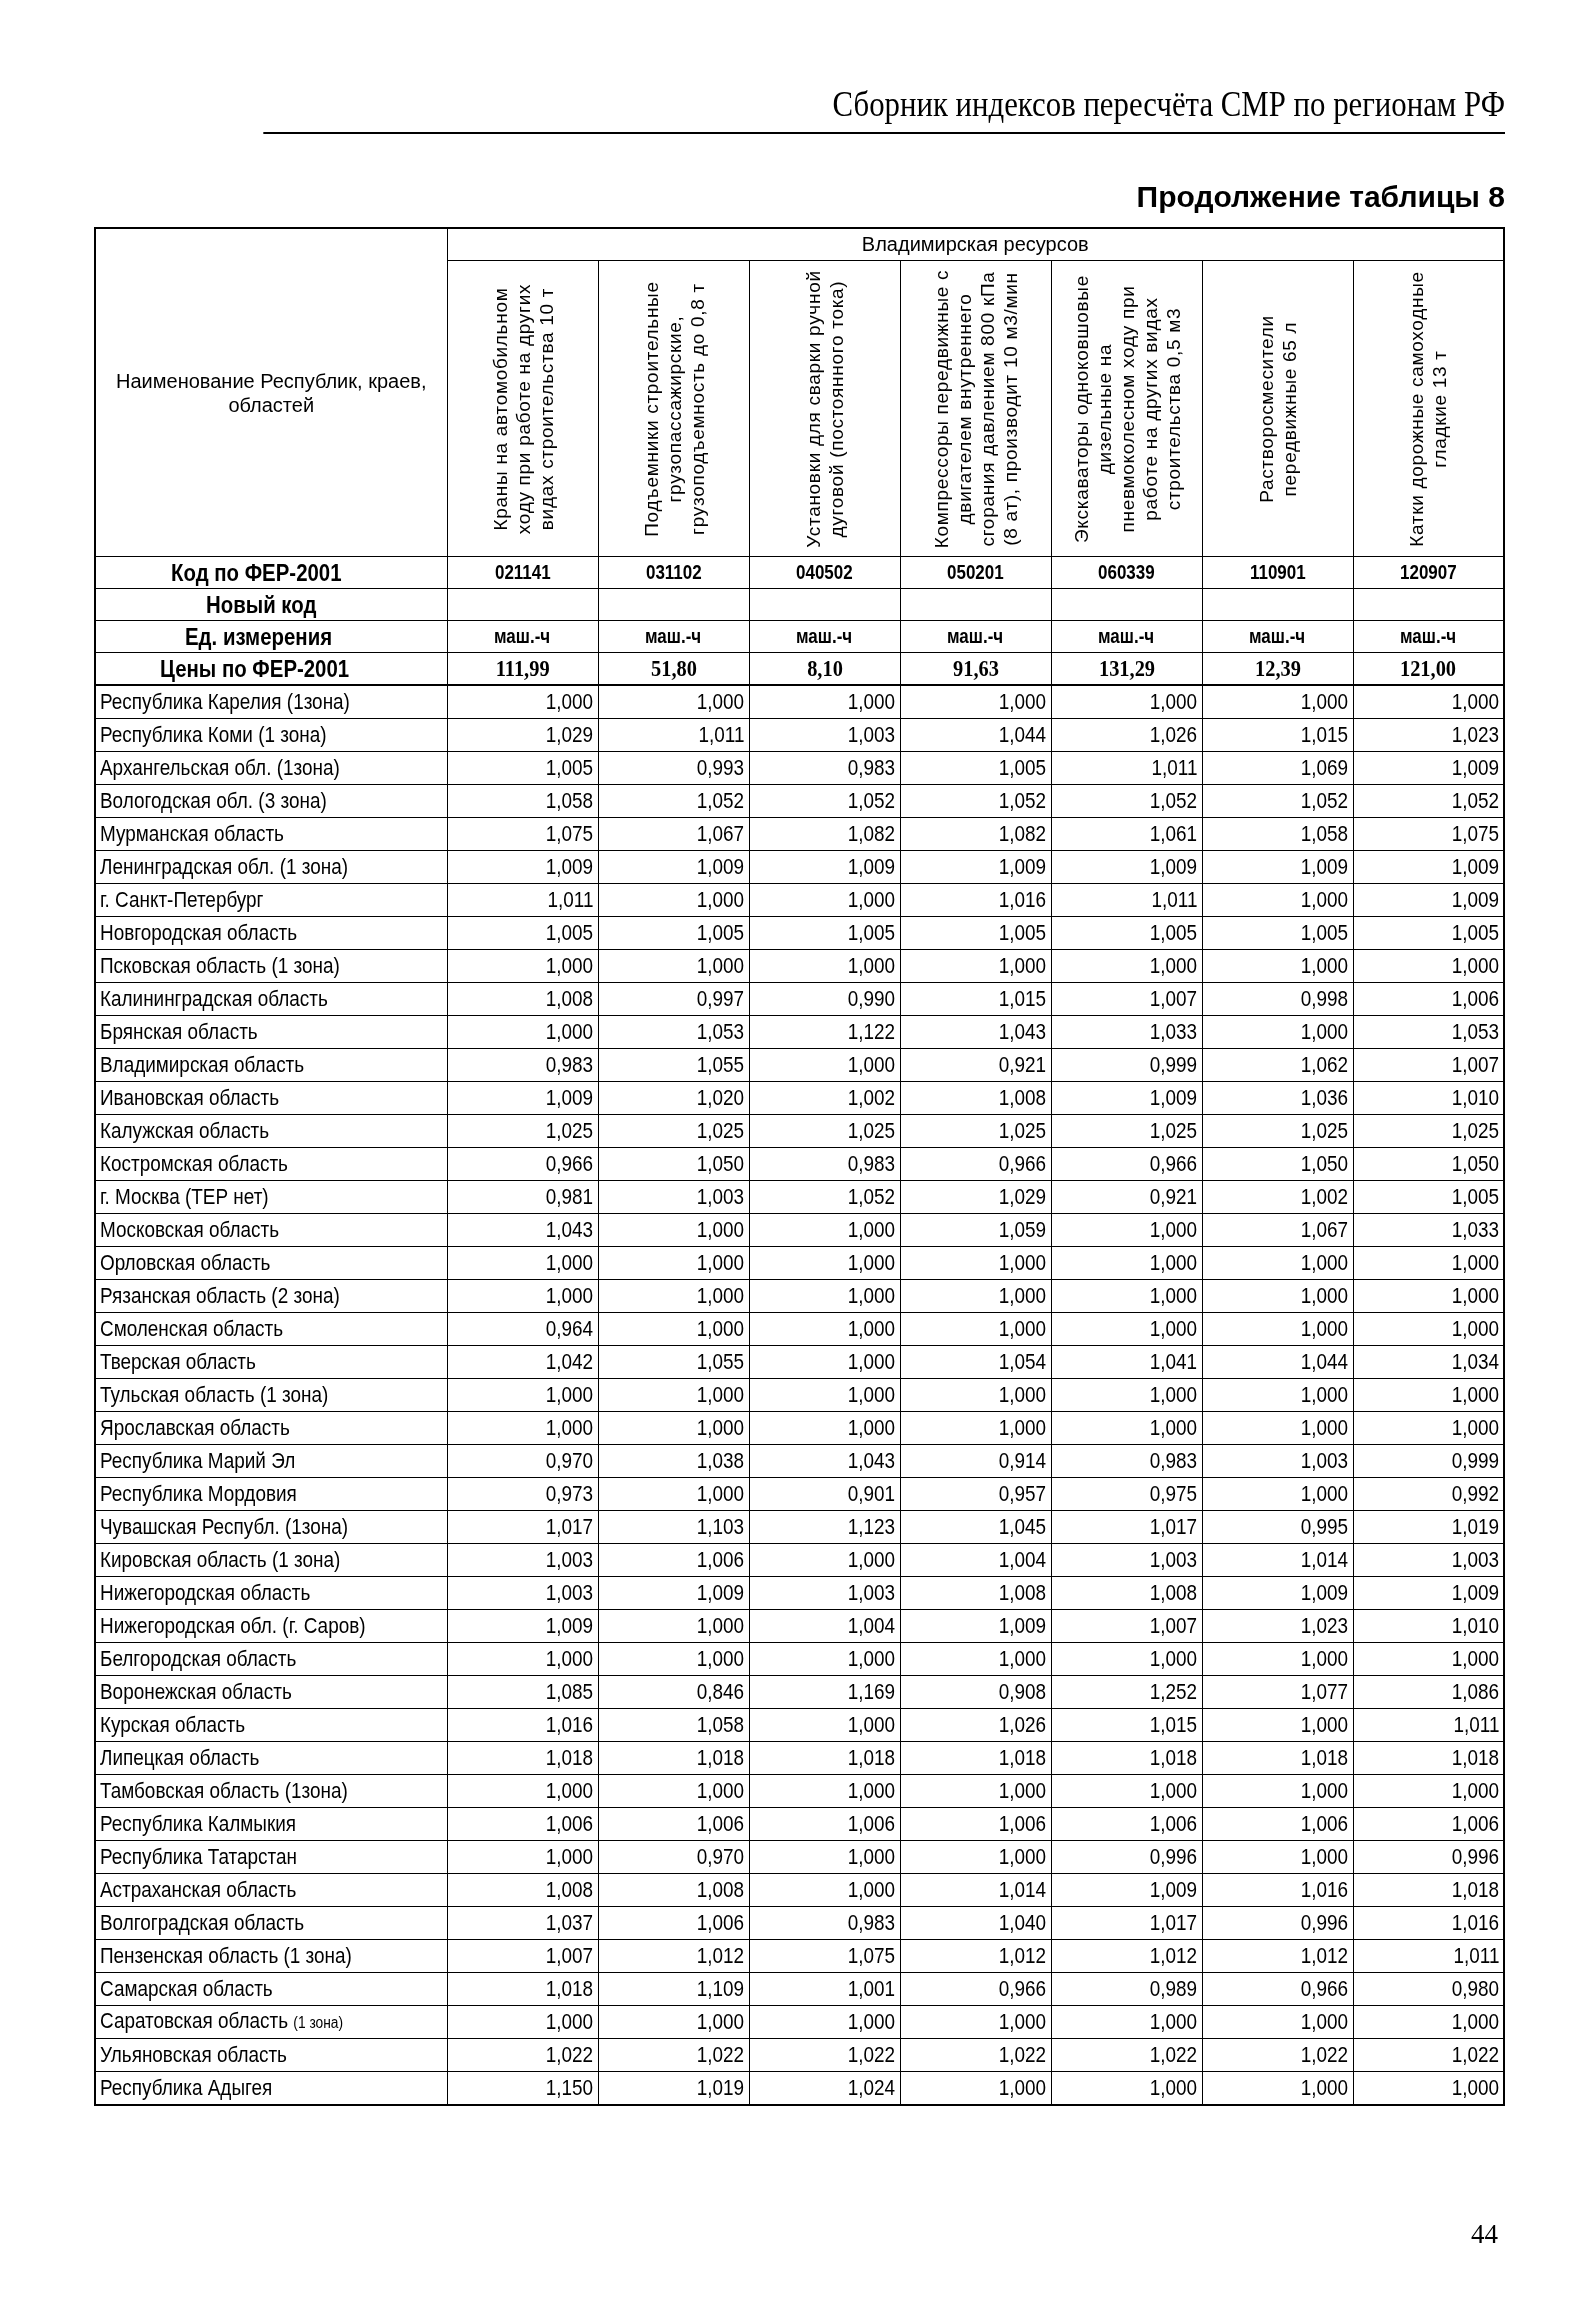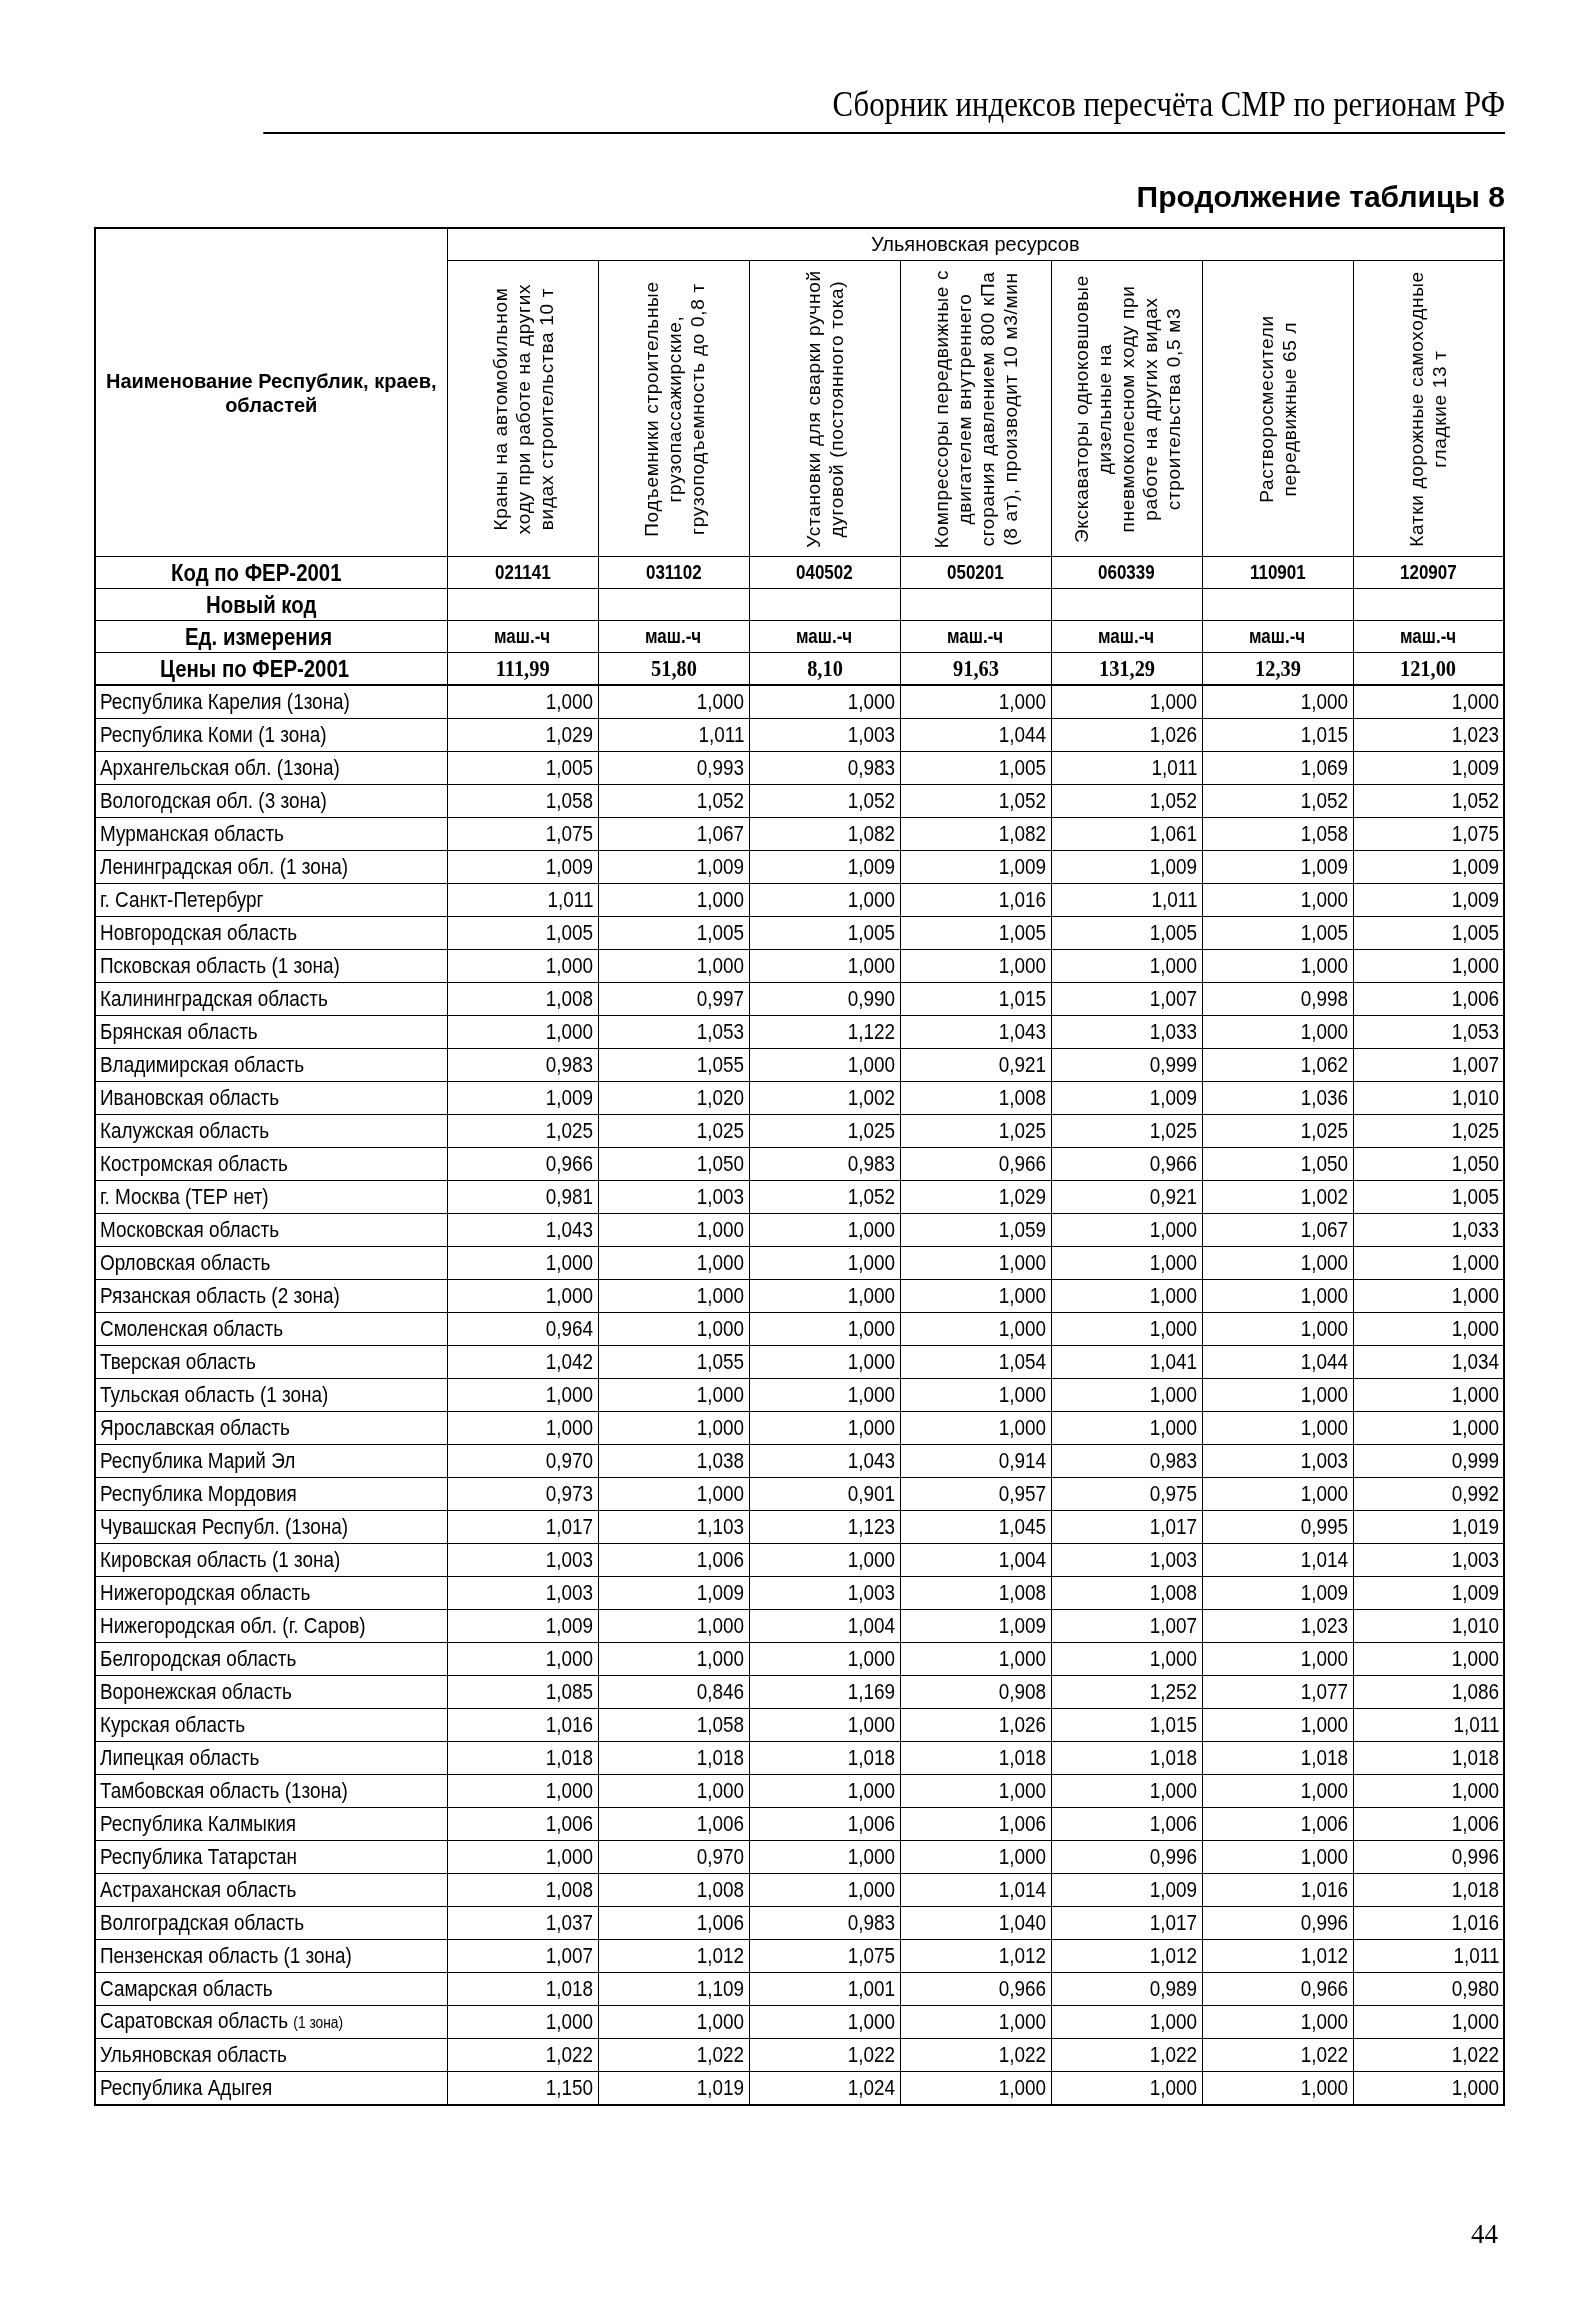--- a/index.html
+++ b/index.html
@@ -22,21 +22,21 @@
     position: absolute; left: 94px; top: 227px;
     border-collapse: collapse;
     border: 2.7px double #000;
     table-layout: fixed;
     font-family: "Liberation Sans", "DejaVu Sans", sans-serif;
   }
   .tbl td, .tbl th { border: 1.3px solid #000; padding: 0; }
   .col-name { width: 352px; }
   .col-val { width: 151px; }
   .hdr-group { height: 31px; font-weight: normal; font-size: 20px; text-align: center; }
-  .hdr-region { font-weight: bold; font-size: 20px; text-align: center; vertical-align: middle; line-height: 24px; padding: 0 20px; }
+  .hdr-region { font-weight: normal; font-size: 20px; text-align: center; vertical-align: middle; line-height: 24px; padding: 0 20px; }
   .hdr-rot { height: 295px; position: relative; }
   .rot-wrap {
     position: absolute; left: 50%; top: 50%;
     width: 283px;
     transform: translate(-50%, -50%) rotate(-90deg);
     text-align: center;
     font-size: 19px; line-height: 23px; font-weight: normal;
     letter-spacing: 0.7px;
   }
   .meta-row td { height: 31px; font-weight: bold; font-size: 20px; text-align: center; }
@@ -73,21 +73,21 @@
       <col class="col-val">
       <col class="col-val">
       <col class="col-val">
       <col class="col-val">
       <col class="col-val">
       <col class="col-val">
   </colgroup>
   <thead id="thead">
     <tr>
       <th class="hdr-region" rowspan="2">Наименование Республик, краев, областей</th>
-      <th class="hdr-group" colspan="7">Ульяновская ресурсов</th>
+      <th class="hdr-group" colspan="7">Владимирская ресурсов</th>
     </tr>
     <tr id="rot-row">
         <th class="hdr-rot">
           <div class="rot-wrap">Краны на автомобильном ходу при работе на других видах строительства 10 т</div>
         </th>
         <th class="hdr-rot">
           <div class="rot-wrap">Подъемники строительные грузопассажирские, грузоподъемность до 0,8 т</div>
         </th>
         <th class="hdr-rot">
           <div class="rot-wrap">Установки для сварки ручной дуговой (постоянного тока)</div>

